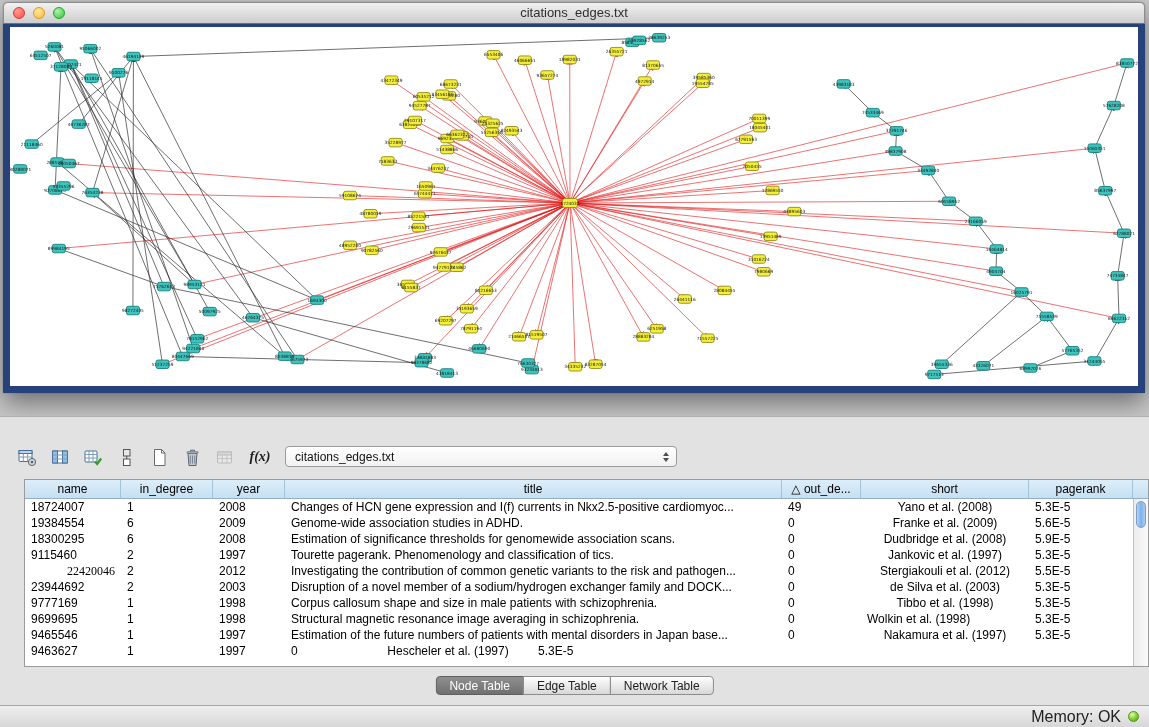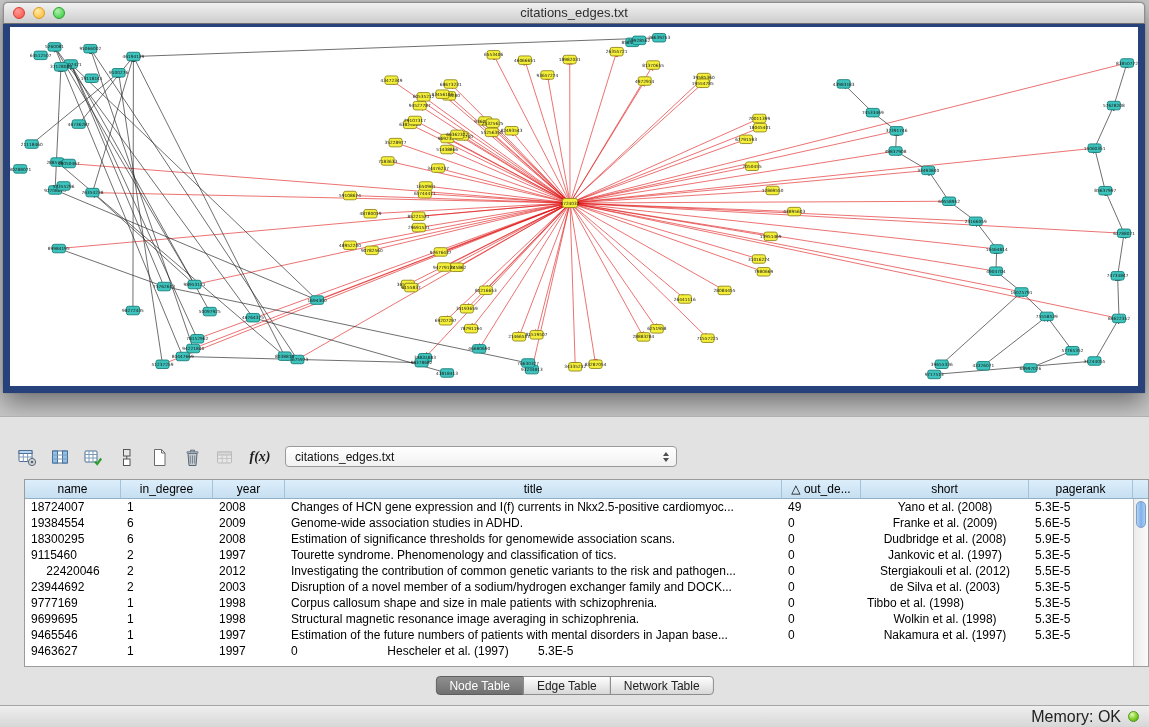--- a/index.html
+++ b/index.html
@@ -847,27 +847,27 @@
           <div class="td" style="width: 72px; text-align: left;">2008</div>
           <div class="td" style="width: 497px; text-align: left;">Estimation of significance thresholds for genomewide association scans.</div>
           <div class="td" style="width: 79px; text-align: left;">0</div>
           <div class="td" style="width: 168px; text-align: center;">Dudbridge et al. (2008)</div>
           <div class="td" style="width: 104px; text-align: left;">5.9E-5</div>
         </div>
         <div class="tr">
           <div class="td" style="width: 96px; text-align: left;">9115460</div>
           <div class="td" style="width: 92px; text-align: left;">2</div>
           <div class="td" style="width: 72px; text-align: left;">1997</div>
-          <div class="td" style="width: 497px; text-align: left;">Tourette syndrome. Phenomenology and classification of tics.</div>
+          <div class="td" style="width: 497px; text-align: left;">Tourette pagerank. Phenomenology and classification of tics.</div>
           <div class="td" style="width: 79px; text-align: left;">0</div>
           <div class="td" style="width: 168px; text-align: center;">Jankovic et al. (1997)</div>
           <div class="td" style="width: 104px; text-align: left;">5.3E-5</div>
         </div>
         <div class="tr">
-          <div class="td" style="width: 96px; text-align: center;">22420046</div>
+          <div class="td" style="width: 96px; text-align: right; font-family: Liberation Serif, serif;">22420046</div>
           <div class="td" style="width: 92px; text-align: left;">2</div>
           <div class="td" style="width: 72px; text-align: left;">2012</div>
           <div class="td" style="width: 497px; text-align: left;">Investigating the contribution of common genetic variants to the risk and pathogen...</div>
           <div class="td" style="width: 79px; text-align: left;">0</div>
           <div class="td" style="width: 168px; text-align: center;">Stergiakouli et al. (2012)</div>
           <div class="td" style="width: 104px; text-align: left;">5.5E-5</div>
         </div>
         <div class="tr">
           <div class="td" style="width: 96px; text-align: left;">23944692</div>
           <div class="td" style="width: 92px; text-align: left;">2</div>
@@ -876,30 +876,30 @@
           <div class="td" style="width: 79px; text-align: left;">0</div>
           <div class="td" style="width: 168px; text-align: center;">de Silva et al. (2003)</div>
           <div class="td" style="width: 104px; text-align: left;">5.3E-5</div>
         </div>
         <div class="tr">
           <div class="td" style="width: 96px; text-align: left;">9777169</div>
           <div class="td" style="width: 92px; text-align: left;">1</div>
           <div class="td" style="width: 72px; text-align: left;">1998</div>
           <div class="td" style="width: 497px; text-align: left;">Corpus callosum shape and size in male patients with schizophrenia.</div>
           <div class="td" style="width: 79px; text-align: left;">0</div>
-          <div class="td" style="width: 168px; text-align: left;">Tibbo et al. (1998)</div>
+          <div class="td" style="width: 168px; text-align: center;">Tibbo et al. (1998)</div>
           <div class="td" style="width: 104px; text-align: left;">5.3E-5</div>
         </div>
         <div class="tr">
           <div class="td" style="width: 96px; text-align: left;">9699695</div>
           <div class="td" style="width: 92px; text-align: left;">1</div>
           <div class="td" style="width: 72px; text-align: left;">1998</div>
           <div class="td" style="width: 497px; text-align: left;">Structural magnetic resonance image averaging in schizophrenia.</div>
           <div class="td" style="width: 79px; text-align: left;">0</div>
-          <div class="td" style="width: 168px; text-align: center;">Wolkin et al. (1998)</div>
+          <div class="td" style="width: 168px; text-align: left;">Wolkin et al. (1998)</div>
           <div class="td" style="width: 104px; text-align: left;">5.3E-5</div>
         </div>
         <div class="tr">
           <div class="td" style="width: 96px; text-align: left;">9465546</div>
           <div class="td" style="width: 92px; text-align: left;">1</div>
           <div class="td" style="width: 72px; text-align: left;">1997</div>
           <div class="td" style="width: 497px; text-align: left;">Estimation of the future numbers of patients with mental disorders in Japan base...</div>
           <div class="td" style="width: 79px; text-align: left;">0</div>
           <div class="td" style="width: 168px; text-align: center;">Nakamura et al. (1997)</div>
           <div class="td" style="width: 104px; text-align: left;">5.3E-5</div>

